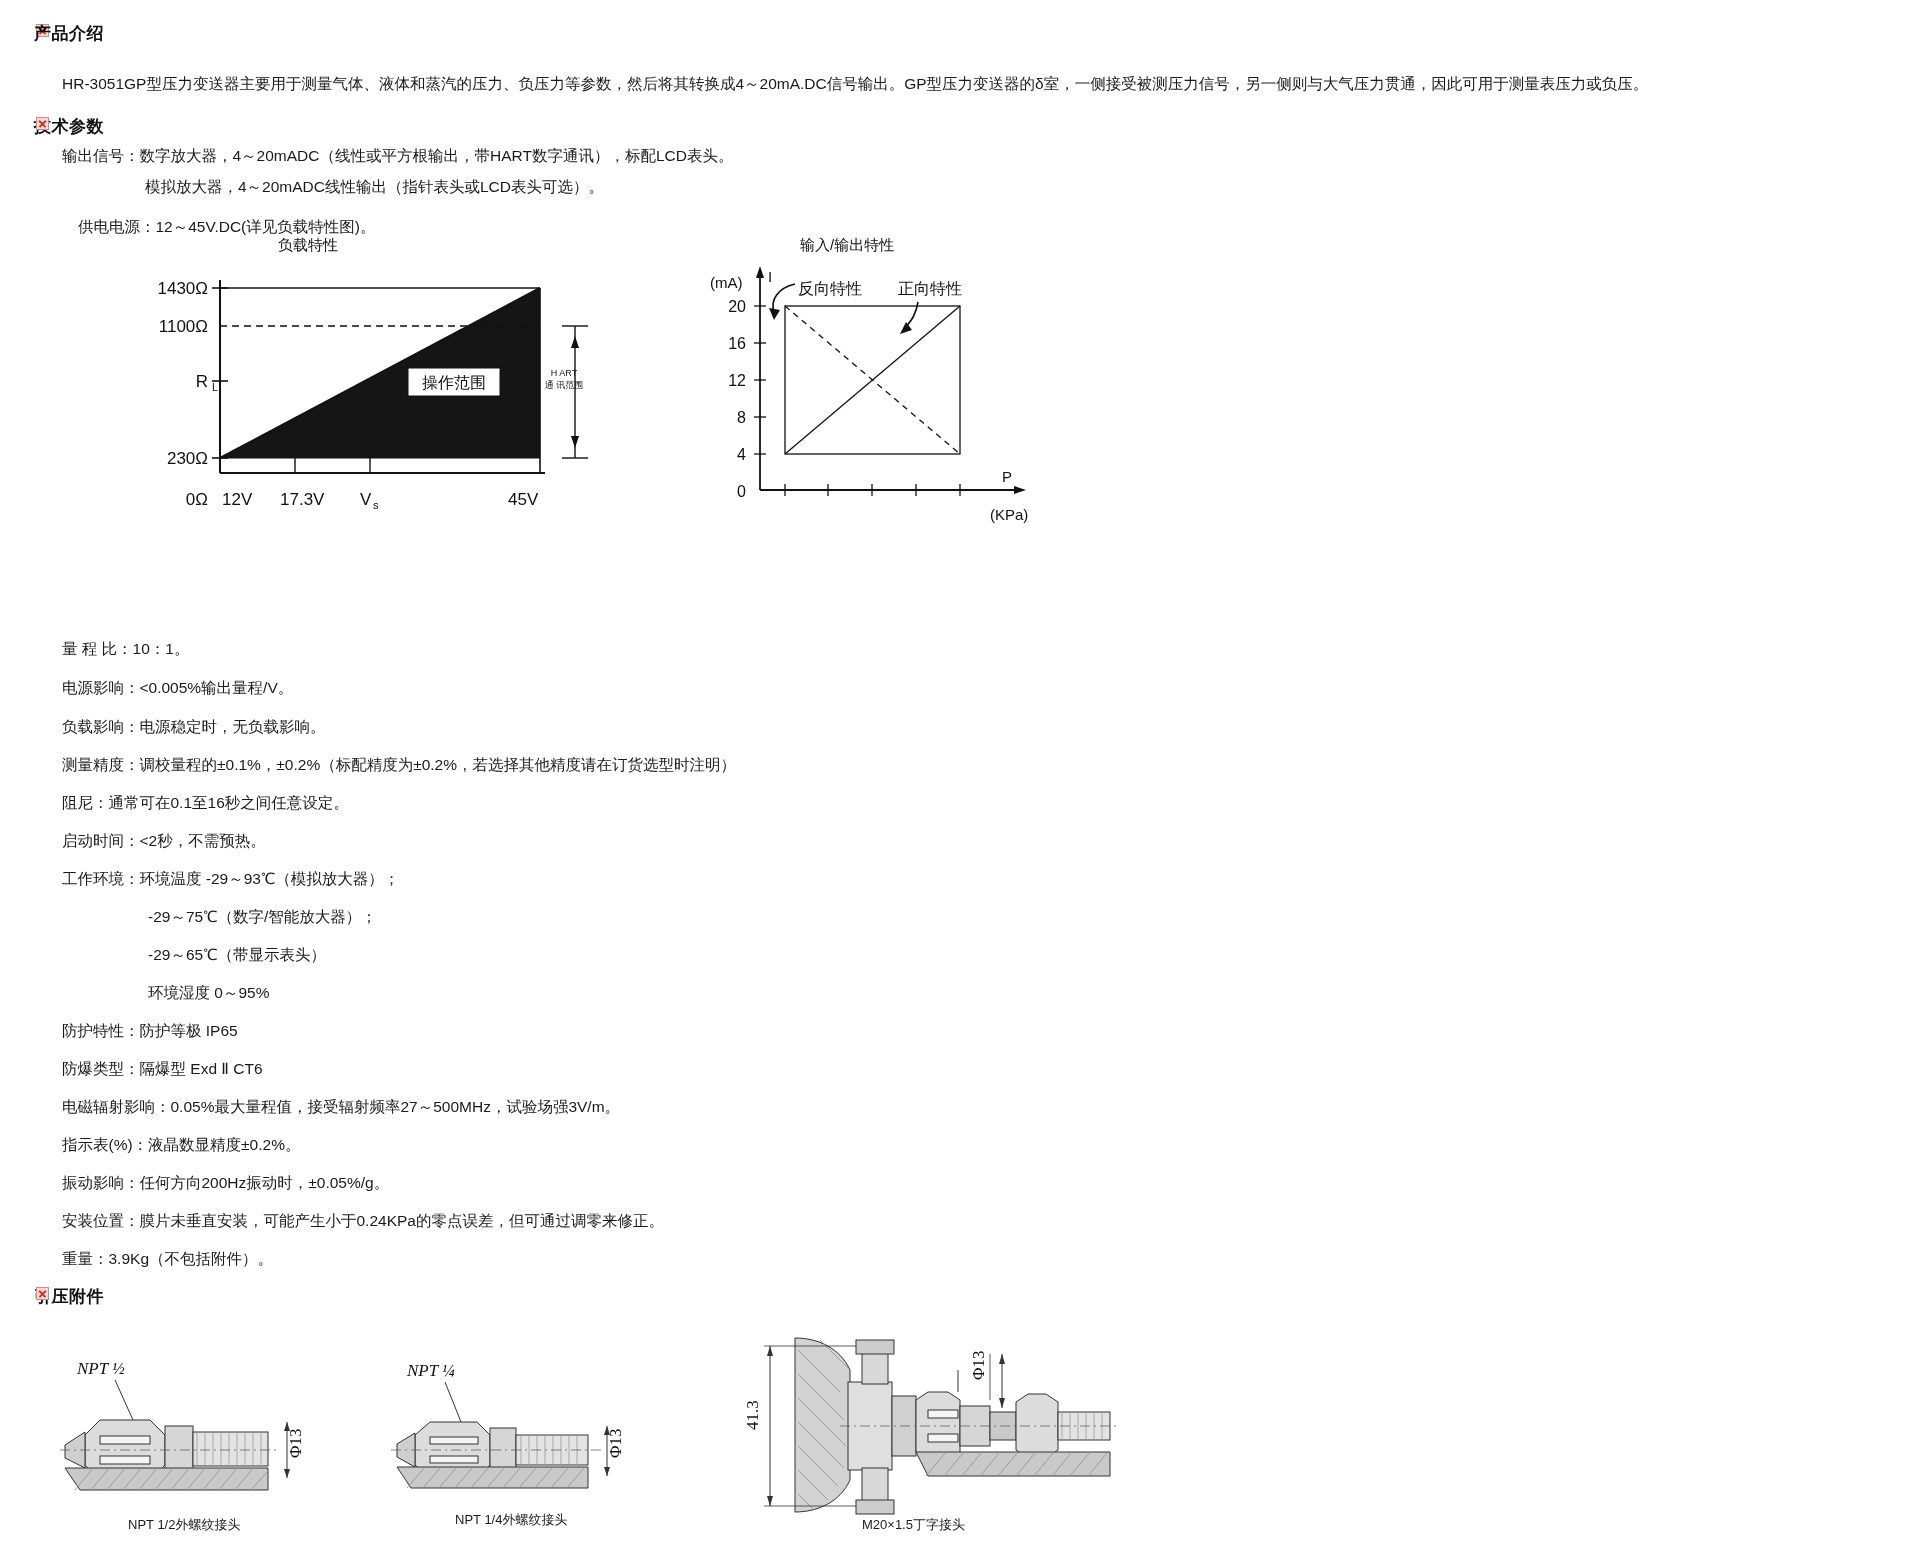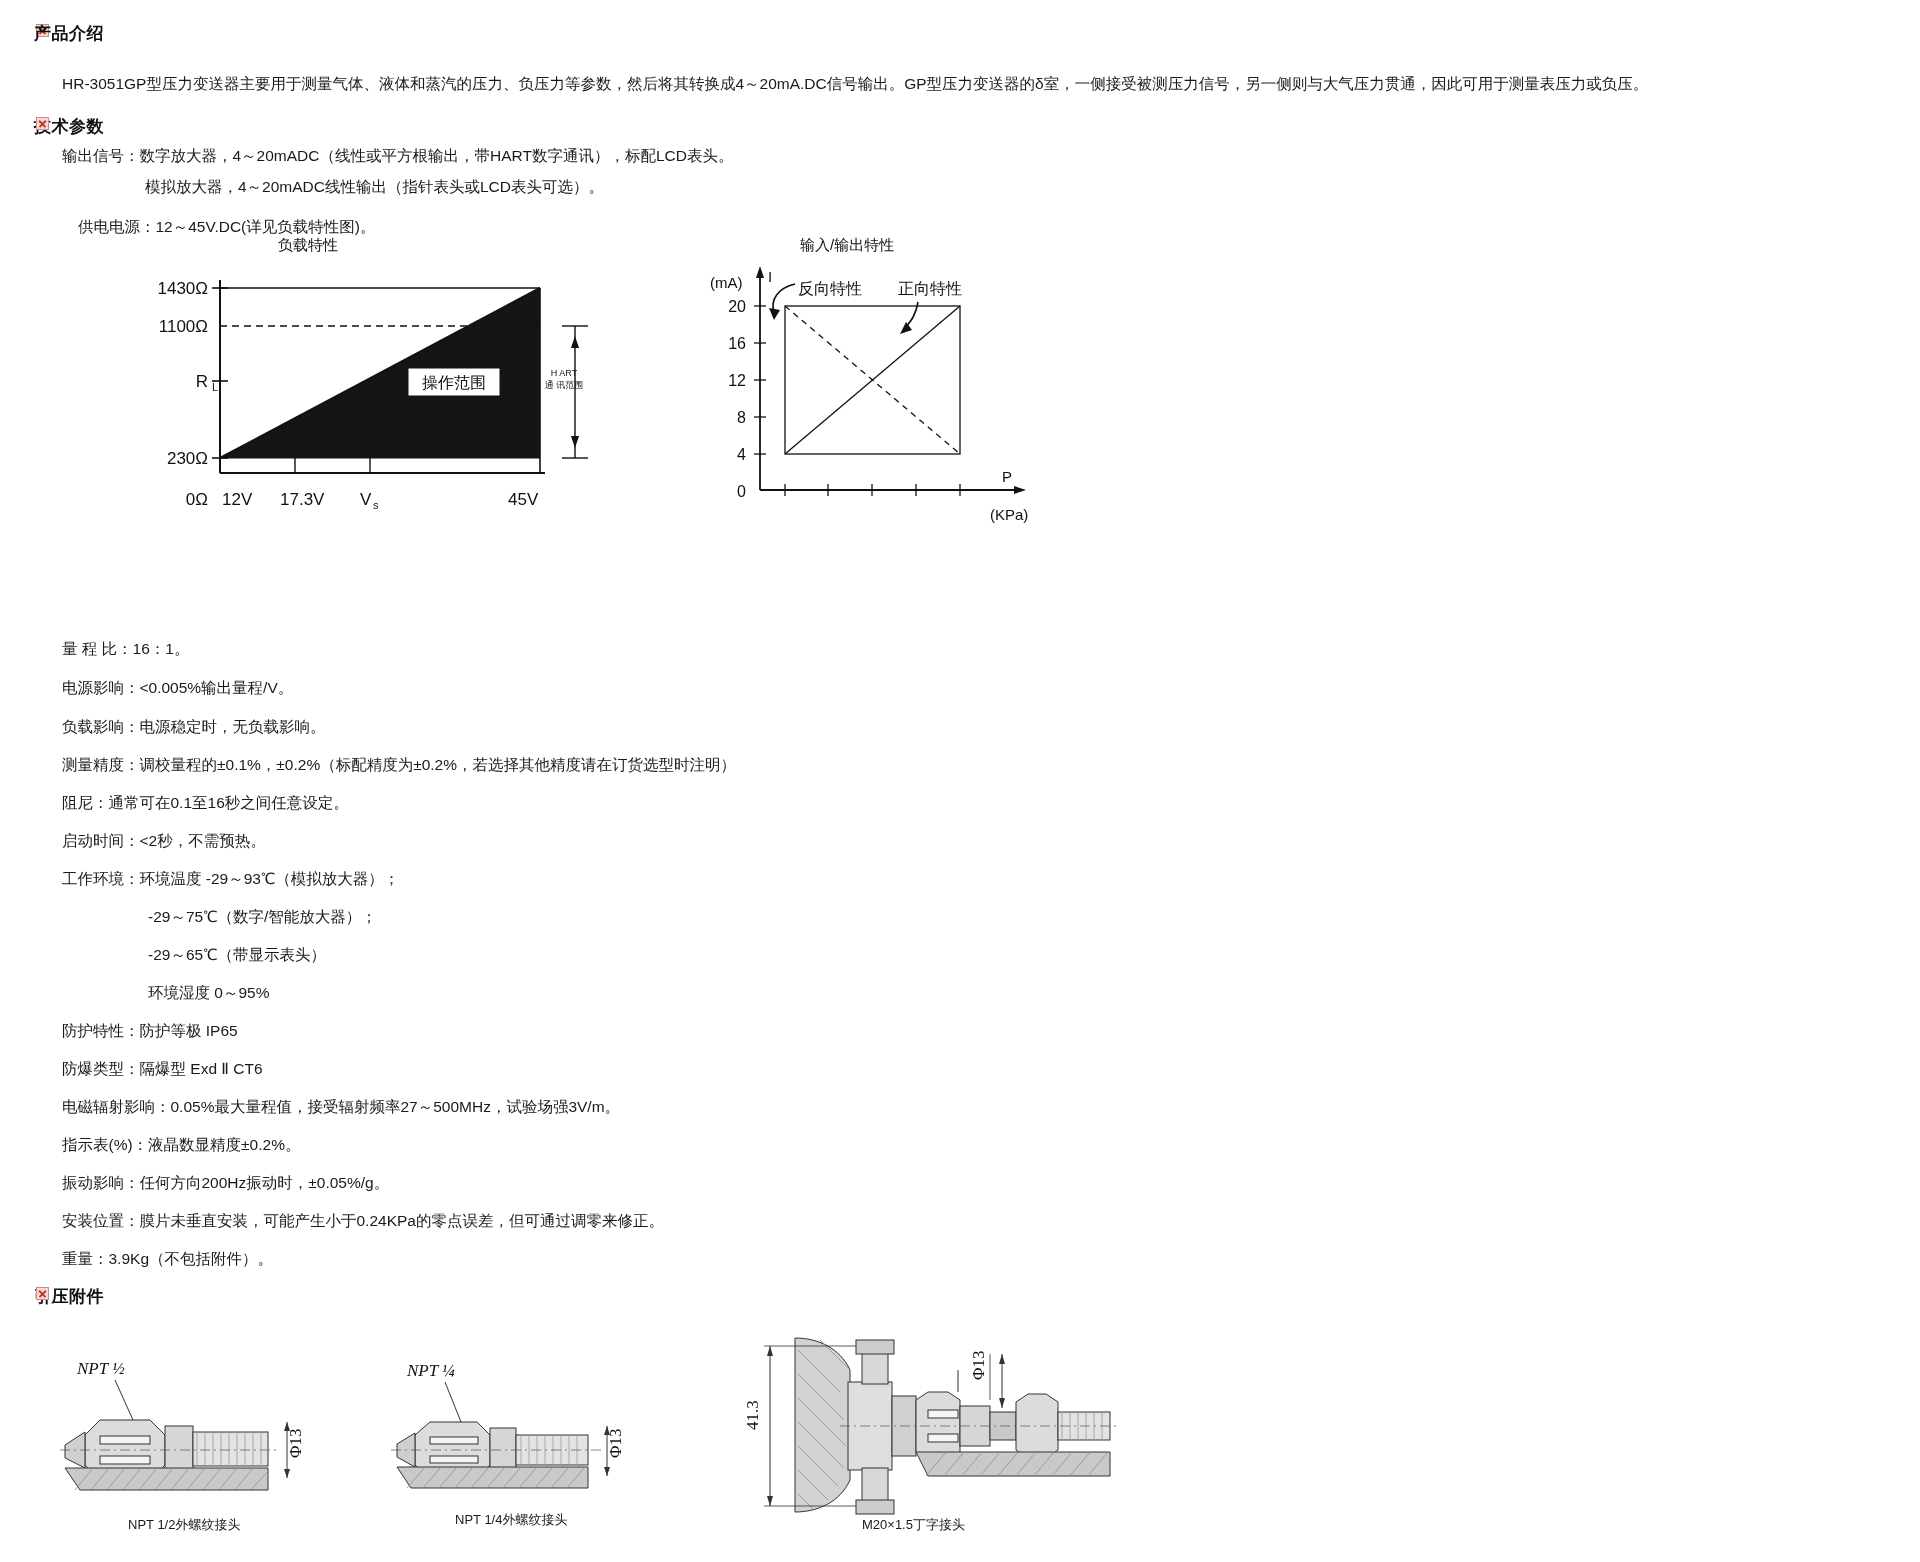--- a/index.html
+++ b/index.html
@@ -226,21 +226,21 @@
 
         <text x="148" y="36" font-family="Liberation Sans, sans-serif" font-size="16" fill="#111">反向特性</text>
         <text x="248" y="36" font-family="Liberation Sans, sans-serif" font-size="16" fill="#111">正向特性</text>
         <path d="M145 26 C 128 30, 120 42, 124 54" fill="none" stroke="#111" stroke-width="1.6"></path>
         <polygon points="124,62 119,50 130,52" fill="#111"></polygon>
         <path d="M268 44 C 266 56, 262 62, 255 70" fill="none" stroke="#111" stroke-width="1.6"></path>
         <polygon points="250,76 256,64 262,72" fill="#111"></polygon>
       </svg>
     </div>
 
-    <div class="para" style="position:absolute; left:0; top:637px; padding-left:62px;">量 程 比：16：1。</div>
+    <div class="para" style="position:absolute; left:0; top:637px; padding-left:62px;">量 程 比：10：1。</div>
     <div class="para" style="position:absolute; left:0; top:676px; padding-left:62px;">电源影响：&lt;0.005%输出量程/V。</div>
     <div class="para" style="position:absolute; left:0; top:715px; padding-left:62px;">负载影响：电源稳定时，无负载影响。</div>
     <div class="para" style="position:absolute; left:0; top:753px; padding-left:62px;">测量精度：调校量程的±0.1%，±0.2%（标配精度为±0.2%，若选择其他精度请在订货选型时注明）</div>
     <div class="para" style="position:absolute; left:0; top:791px; padding-left:62px;">阻尼：通常可在0.1至16秒之间任意设定。</div>
     <div class="para" style="position:absolute; left:0; top:829px; padding-left:62px;">启动时间：&lt;2秒，不需预热。</div>
     <div class="para" style="position:absolute; left:0; top:867px; padding-left:62px;">工作环境：环境温度  -29～93℃（模拟放大器）；</div>
     <div class="para" style="position:absolute; left:0; top:905px; padding-left:148px;">-29～75℃（数字/智能放大器）；</div>
     <div class="para" style="position:absolute; left:0; top:943px; padding-left:148px;">-29～65℃（带显示表头）</div>
     <div class="para" style="position:absolute; left:0; top:981px; padding-left:148px;">环境湿度  0～95%</div>
     <div class="para" style="position:absolute; left:0; top:1019px; padding-left:62px;">防护特性：防护等极  IP65</div>

